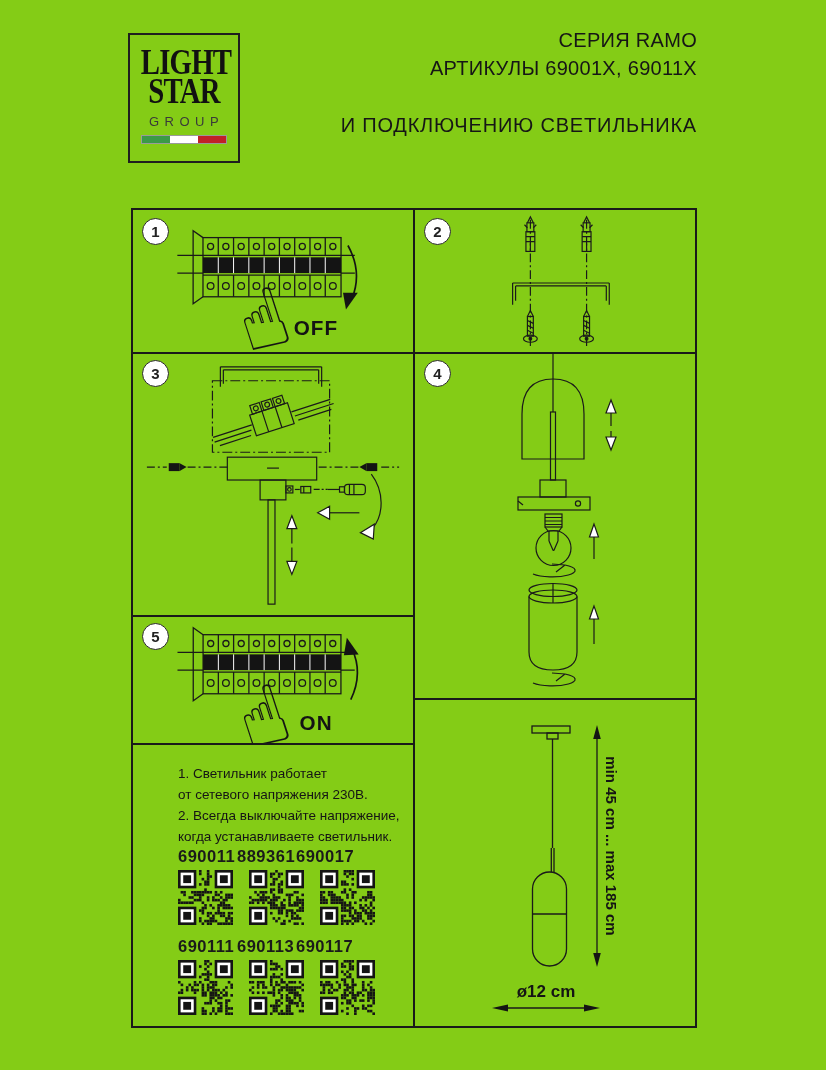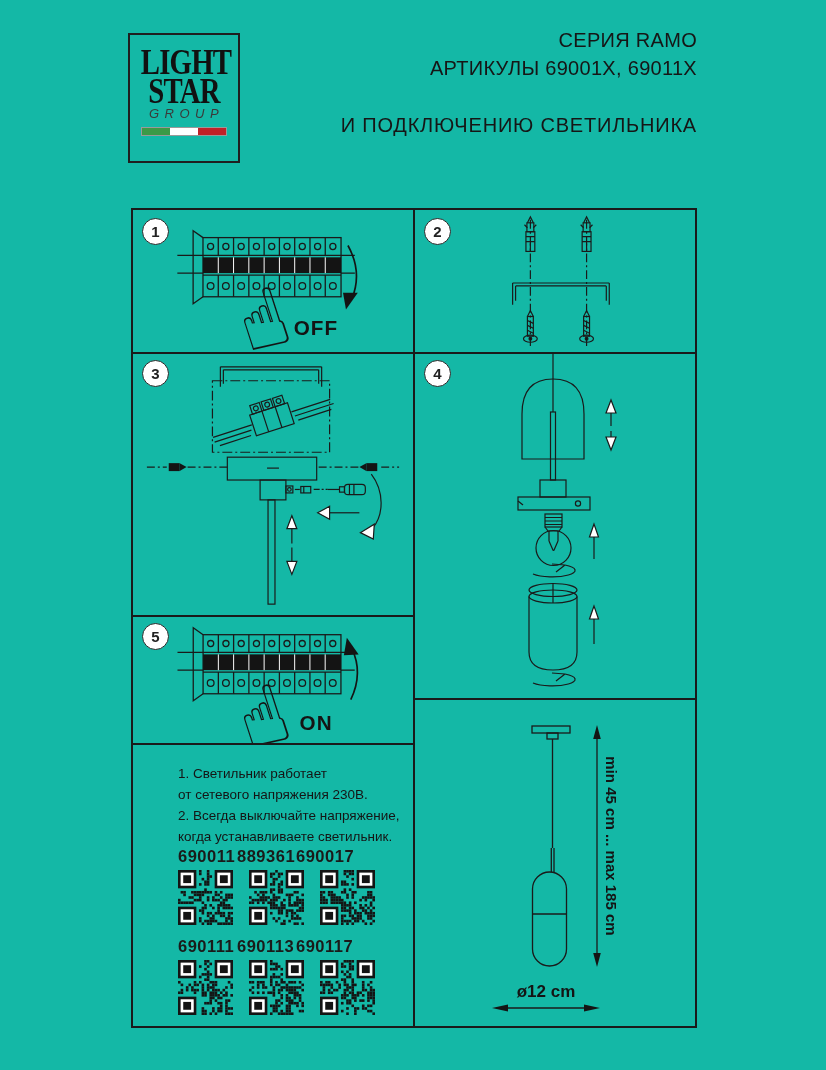--- a/index.html
+++ b/index.html
@@ -1,25 +1,25 @@
 <!DOCTYPE html>
 <html><head>
 <meta charset="utf-8">
 <style>
   html,body{margin:0;padding:0;background:#fff;}
-  .page{position:relative;width:826px;height:1070px;background:#14b8a6;overflow:hidden;
+  .page{position:relative;width:826px;height:1070px;background:#84cc16;overflow:hidden;
         font-family:"Liberation Sans",sans-serif;color:#1a1a1a;}
 
   
   .logo-box{position:absolute;left:128px;top:33px;width:112px;height:130px;
             border:2px solid #1f1f1f;box-sizing:border-box;text-align:center;}
   .logo-word{font-family:"Liberation Serif",serif;font-weight:700;font-size:36px;
              line-height:29px;letter-spacing:-1px;transform:scaleX(0.8);color:#111;}
   .logo-word.first{margin-top:13px;}
-  .logo-group{font-size:13px;letter-spacing:5.5px;color:#3a3a3a;margin-top:0;padding-left:5px;font-style:italic;}
+  .logo-group{font-size:13px;letter-spacing:5.5px;color:#3a3a3a;margin-top:8px;padding-left:5px;}
   .flag{width:84px;height:7px;margin:6px auto 0;border:1px solid #9a9a9a;display:flex;box-sizing:content-box;}
   .flag span{flex:1;height:100%;}
 
   
   .header-text{position:absolute;top:26px;right:129px;text-align:right;font-weight:400;}
   .hline{font-size:20px;line-height:28px;letter-spacing:0.3px;color:#161616;}
   .hgap{height:29px;}
   .hline.title{letter-spacing:0.8px;}
 
   

